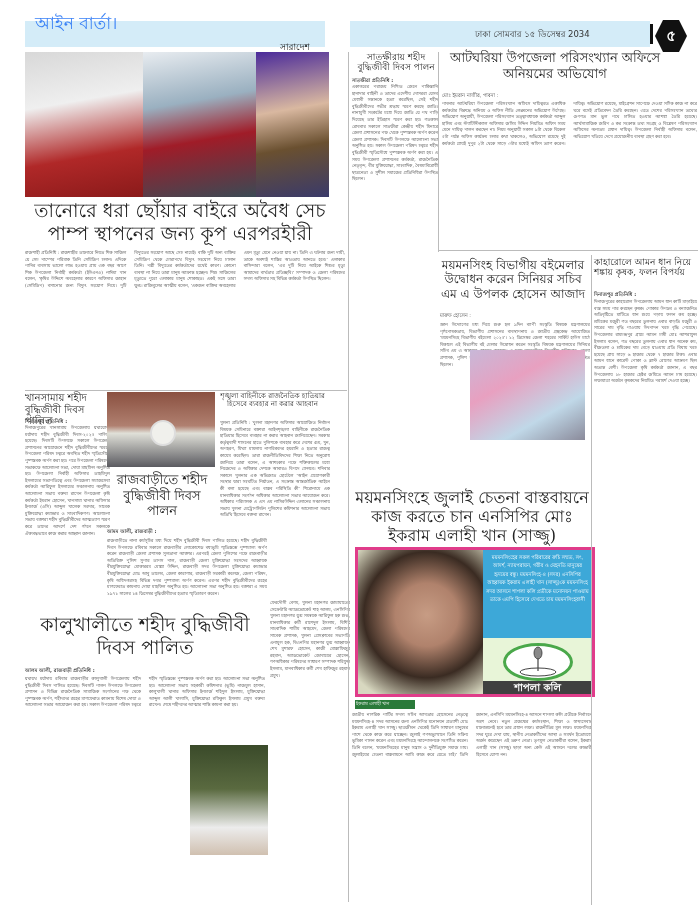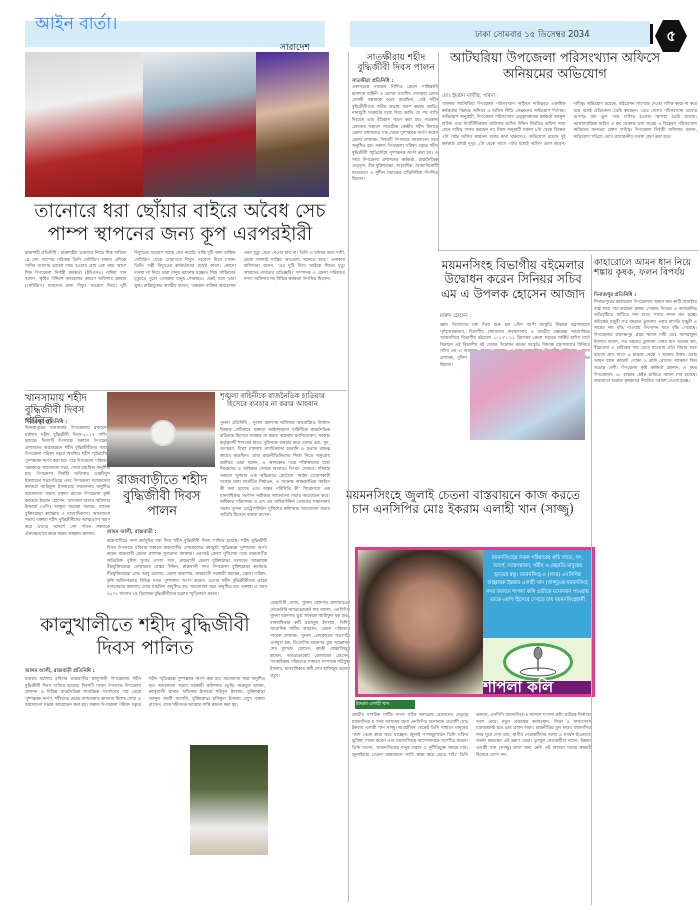--- a/index.html
+++ b/index.html
@@ -16,21 +16,21 @@
 .txt{font-size:4.3px;line-height:6.6px;color:#444;text-align:justify;overflow:hidden}
 .h1{font-family:"DejaVu Serif",serif;text-align:center;color:#222;line-height:1.2}
 .h2{font-family:"DejaVu Serif",serif;font-weight:normal;color:#222;line-height:1.15}
 .by{font-size:5px;font-weight:bold;color:#444}
 .col-rule{position:absolute;width:1px;background:#bbb}
 .ad{position:absolute;left:355px;top:547px;width:240px;height:150px;border:3px solid #e03c8a;background:#fff}
 .ad-photo{position:absolute;left:0;top:0;width:125px;height:144px;background:radial-gradient(circle at 55% 45%,#c79c84 0,#b0826c 30%,#3a2b22 60%,#d8d8c0 90%)}
 .ad-blue{position:absolute;left:125px;top:0;width:109px;height:88px;background:#3da8d8;color:#fff;font-size:5px;line-height:8.4px;text-align:center;padding:3px}
 .ad-logo{position:absolute;left:125px;top:88px;width:109px;height:56px;background:#e8f5d8}
 .lotus{position:absolute;left:20px;top:5px;width:70px;height:38px;border:3px solid #4aa84a;border-radius:50%;background:#fff}
-.ad-name{position:absolute;left:125px;top:131px;width:109px;height:13px;background:#701a75;color:#fff;font-size:15px;font-weight:bold;text-align:left;line-height:13px}
+.ad-name{position:absolute;left:125px;top:131px;width:109px;height:13px;background:#404040;color:#fff;font-size:10px;font-weight:bold;text-align:center;line-height:13px}
 </style>
 </head>
 <body>
 
 <div class="hdr"></div>
 <div class="hdr2"></div>
 <div class="masthead">আইন বার্তা।</div>
 <div class="section">সারাদেশ</div>
 <div class="date">ঢাকা সোমবার ১৫ ডিসেম্বর 2034</div>
 <div class="pagebar"></div>
@@ -72,21 +72,21 @@
 
 <div class="abs h1" style="left:438px;top:258px;width:150px;font-size:12px">ময়মনসিংহ বিভাগীয় বইমেলার উদ্বোধন করেন সিনিয়র সচিব এম এ উপলক হোসেন আজাদ</div>
 <div class="abs by" style="left:440px;top:312px;font-weight:normal">মারুফ হোসেন :</div>
 <div class="abs txt" style="left:440px;top:322px;width:150px;height:165px">জ্ঞান উদ্যোগের মধ্য দিয়ে শুরু হল ৯দিন ব্যাপী সংস্কৃতি বিষয়ক মন্ত্রণালয়ের পৃষ্ঠপোষকতায়, বিভাগীয় প্রশাসনের ব্যবস্থাপনায় ও জাতীয় গ্রন্থকেন্দ্র আয়োজিত 'ময়মনসিংহ বিভাগীয় বইমেলা ২০২৫'। ১২ ডিসেম্বর জেলা শহরের সার্কিট হাউস মাঠে বিকালে এই বিভাগীয় বই মেলার উদ্বোধন করেন সংস্কৃতি বিষয়ক মন্ত্রণালয়ের সিনিয়র সচিব এম এ আকমল হোসেন আজাদ। এ সময় ময়মনসিংহ বিভাগীয় কমিশনার, জেলা প্রশাসক, পুলিশ সুপার সহ বিভিন্ন লেখক, প্রকাশক ও সাংস্কৃতিক ব্যক্তিত্বরা উপস্থিত ছিলেন।</div>
 <div class="abs photo" style="left:470px;top:350px;width:115px;height:90px;background:linear-gradient(150deg,#c8b8d8 0,#e8a0c0 35%,#c0d8e8 70%,#8a8a9a 100%)"></div>
 
 <div class="abs h2" style="left:594px;top:257px;width:102px;font-size:9px;">কাহারোলে আমন ধান নিয়ে শঙ্কায় কৃষক, ফলন বিপর্যয়</div>
 <div class="abs by" style="left:594px;top:291px">দিনাজপুর প্রতিনিধি :</div>
 <div class="abs txt" style="left:594px;top:299px;width:103px;height:230px">দিনাজপুরের কাহারোল উপজেলায় আমন ধান কাটি মাড়াইয়ে ব্যস্ত সময় পার করছেন কৃষক। পোকার উপদ্রব ও বন্যাজনিত অতিবৃষ্টিতে মাটিতে ধান শুয়ে পড়ায় ফলন কম হচ্ছে। শ্রমিকের মজুরী গত বছরের তুলনায় এবার বাড়তি মজুরী ও সারের দাম বৃদ্ধি পাওয়ায় উৎপাদন খরচ বৃদ্ধি পেয়েছে। উপজেলার রামচন্দ্রপুর গ্রামে আমন চাষী মোঃ আশরাফুল ইসলাম বলেন, গত বছরের তুলনায় এবার ধান অনেক কম, বীজতলা ও শ্রমিকের দাম বেড়ে যাওয়ায় প্রতি বিঘায় খরচ হয়েছে প্রায় সাড়ে ৬ হাজার থেকে ৭ হাজার টাকা। এবার আমন ধানে কারেন্ট পোকা ও ব্লাস্ট রোগের আক্রমণ ছিল অত্যন্ত বেশী। উপজেলা কৃষি কর্মকর্তা জানান, এ বছর উপজেলায় ১৮ হাজার হেক্টর জমিতে আমন চাষ হয়েছে। লক্ষ্যমাত্রা অর্জনে কৃষকদের নিয়মিত পরামর্শ দেওয়া হচ্ছে।</div>
 
-<div class="abs h1" style="left:343px;top:488px;width:240px;font-size:12px">ময়মনসিংহে জুলাই চেতনা বাস্তবায়নে কাজ করতে চান এনসিপির মোঃ ইকরাম এলাহী খান (সাজ্জু)</div>
+<div class="abs h1" style="left:352px;top:488px;width:240px;font-size:16px">ময়মনসিংহে জুলাই চেতনা বাস্তবায়নে কাজ করতে চান এনসিপির মোঃ ইকরাম এলাহী খান (সাজ্জু)</div>
 
 <div class="ad">
   <div class="ad-photo"></div>
   <div class="ad-blue">ময়মনসিংহের সকল পরিবারের রুচি সম্মত, সৎ, আদর্শ, ন্যায়পরায়ন, গরীব ও মেহনতি মানুষের হৃদয়ের বন্ধু। ময়মনসিংহ-৪ (সদর) এনসিপির আহ্বায়ক ইকরাম এলাহী খান (সাজ্জু)কে ময়মনসিংহ সদর আসনে শাপলা কলি প্রতীকে মনোনয়ন পাওয়ায় তাকে এমপি হিসেবে দেখতে চায় ময়মনসিংহবাসী</div>
   <div class="ad-logo">
     <div class="lotus">
       <svg width="64" height="32" viewBox="0 0 64 32">
           <ellipse cx="32" cy="26" rx="18" ry="4" fill="none" stroke="#444" stroke-width="1"></ellipse>
           <line x1="32" y1="8" x2="32" y2="25" stroke="#444" stroke-width="1.2"></line>
           <ellipse cx="32" cy="7" rx="4" ry="6" fill="#888" stroke="#333" stroke-width="0.8"></ellipse>

